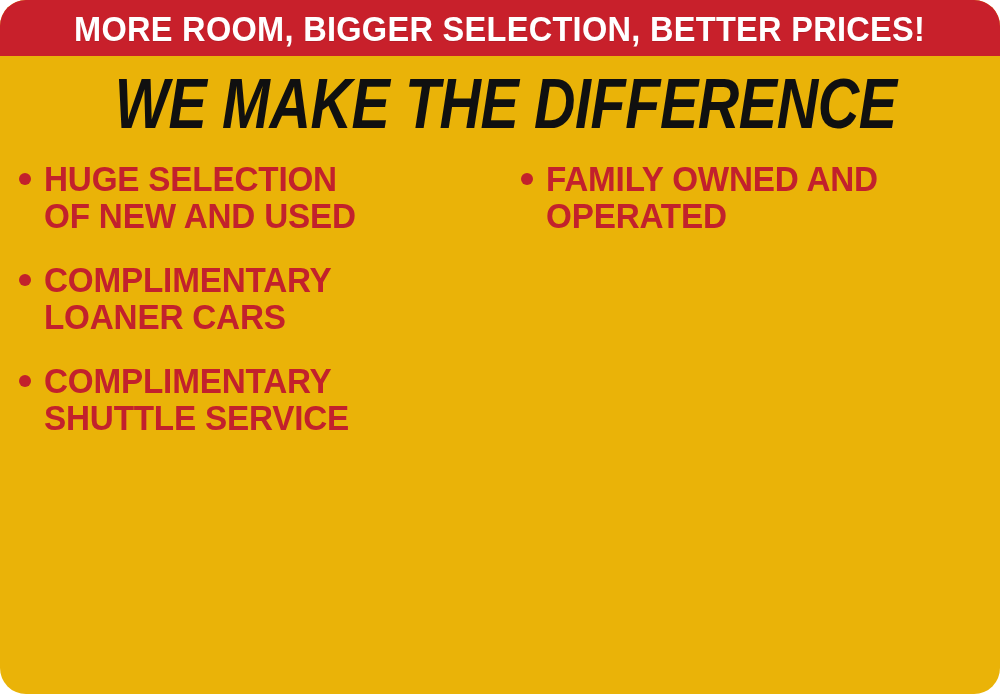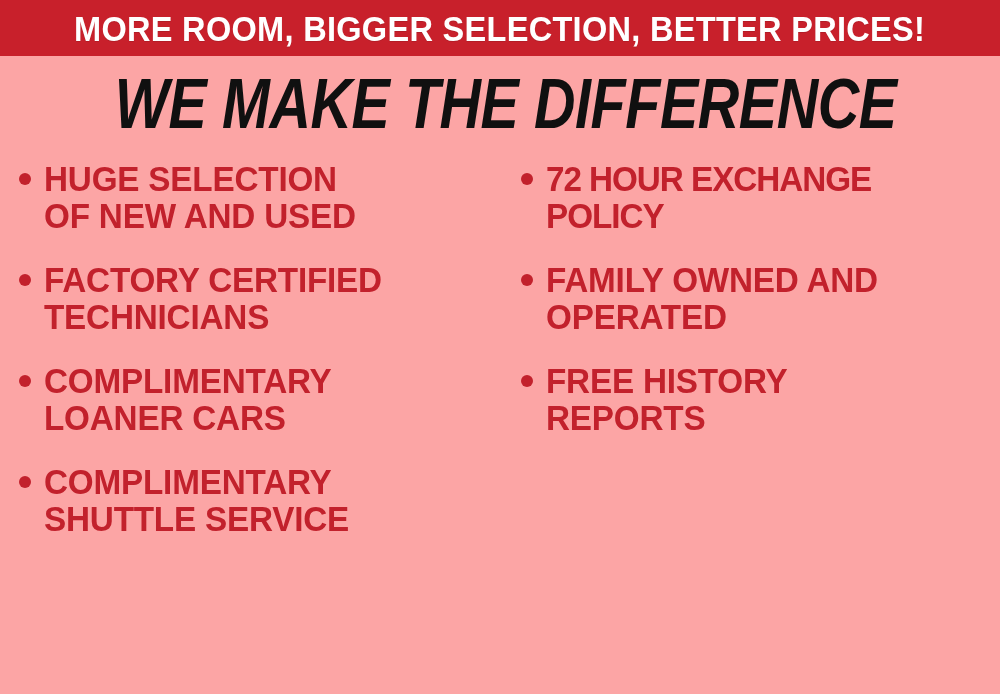--- a/index.html
+++ b/index.html
@@ -5,23 +5,24 @@
 <style>
   html, body {
     margin: 0;
     padding: 0;
     background: #ffffff;
   }
   #page {
     position: relative;
     width: 1000px;
     height: 694px;
-    background: #fca5a5;
+    background: #eab308;
     overflow: hidden;
     font-family: "Liberation Sans", "DejaVu Sans", sans-serif;
+    border-radius: 26px;
   }
 
   
   .top-banner {
     position: absolute;
     left: 0;
     top: 0;
     width: 1000px;
     height: 56px;
     background: #c8202b;
@@ -134,47 +135,32 @@
   <div class="columns">
 
     <div class="column column-left">
       <div class="bullet-item">
         <span class="bullet-dot"></span>
         <span class="bullet-text">HUGE SELECTION
 OF NEW AND USED</span>
       </div>
       <div class="bullet-item">
         <span class="bullet-dot"></span>
-        <span class="bullet-text">FACTORY CERTIFIED
-TECHNICIANS</span>
-      </div>
-      <div class="bullet-item">
-        <span class="bullet-dot"></span>
         <span class="bullet-text">COMPLIMENTARY
 LOANER CARS</span>
       </div>
       <div class="bullet-item">
         <span class="bullet-dot"></span>
         <span class="bullet-text">COMPLIMENTARY
 SHUTTLE SERVICE</span>
       </div>
     </div>
 
     <div class="column column-right">
       <div class="bullet-item">
         <span class="bullet-dot"></span>
-        <span class="bullet-text tight">72 HOUR EXCHANGE
-POLICY</span>
-      </div>
-      <div class="bullet-item">
-        <span class="bullet-dot"></span>
         <span class="bullet-text">FAMILY OWNED AND
 OPERATED</span>
-      </div>
-      <div class="bullet-item">
-        <span class="bullet-dot"></span>
-        <span class="bullet-text">FREE HISTORY
-REPORTS</span>
       </div>
     </div>
 
   </div>
 </div>
 
 </body></html>

